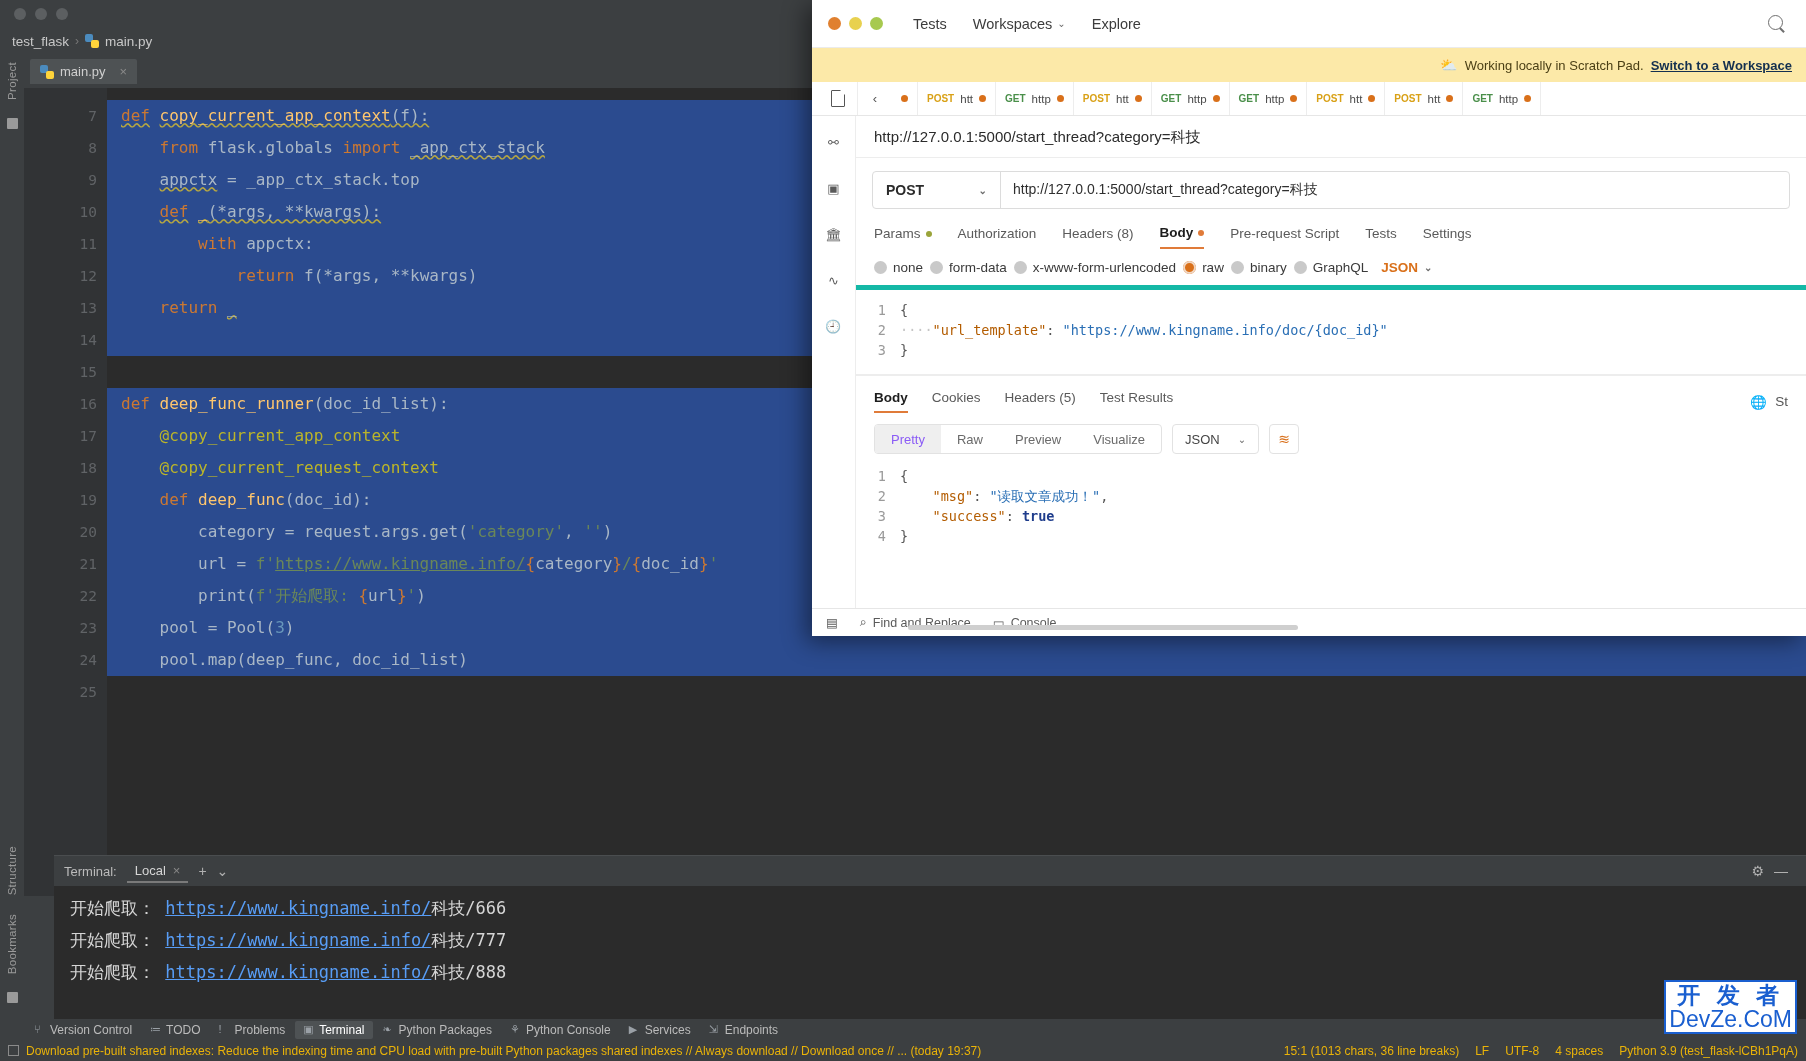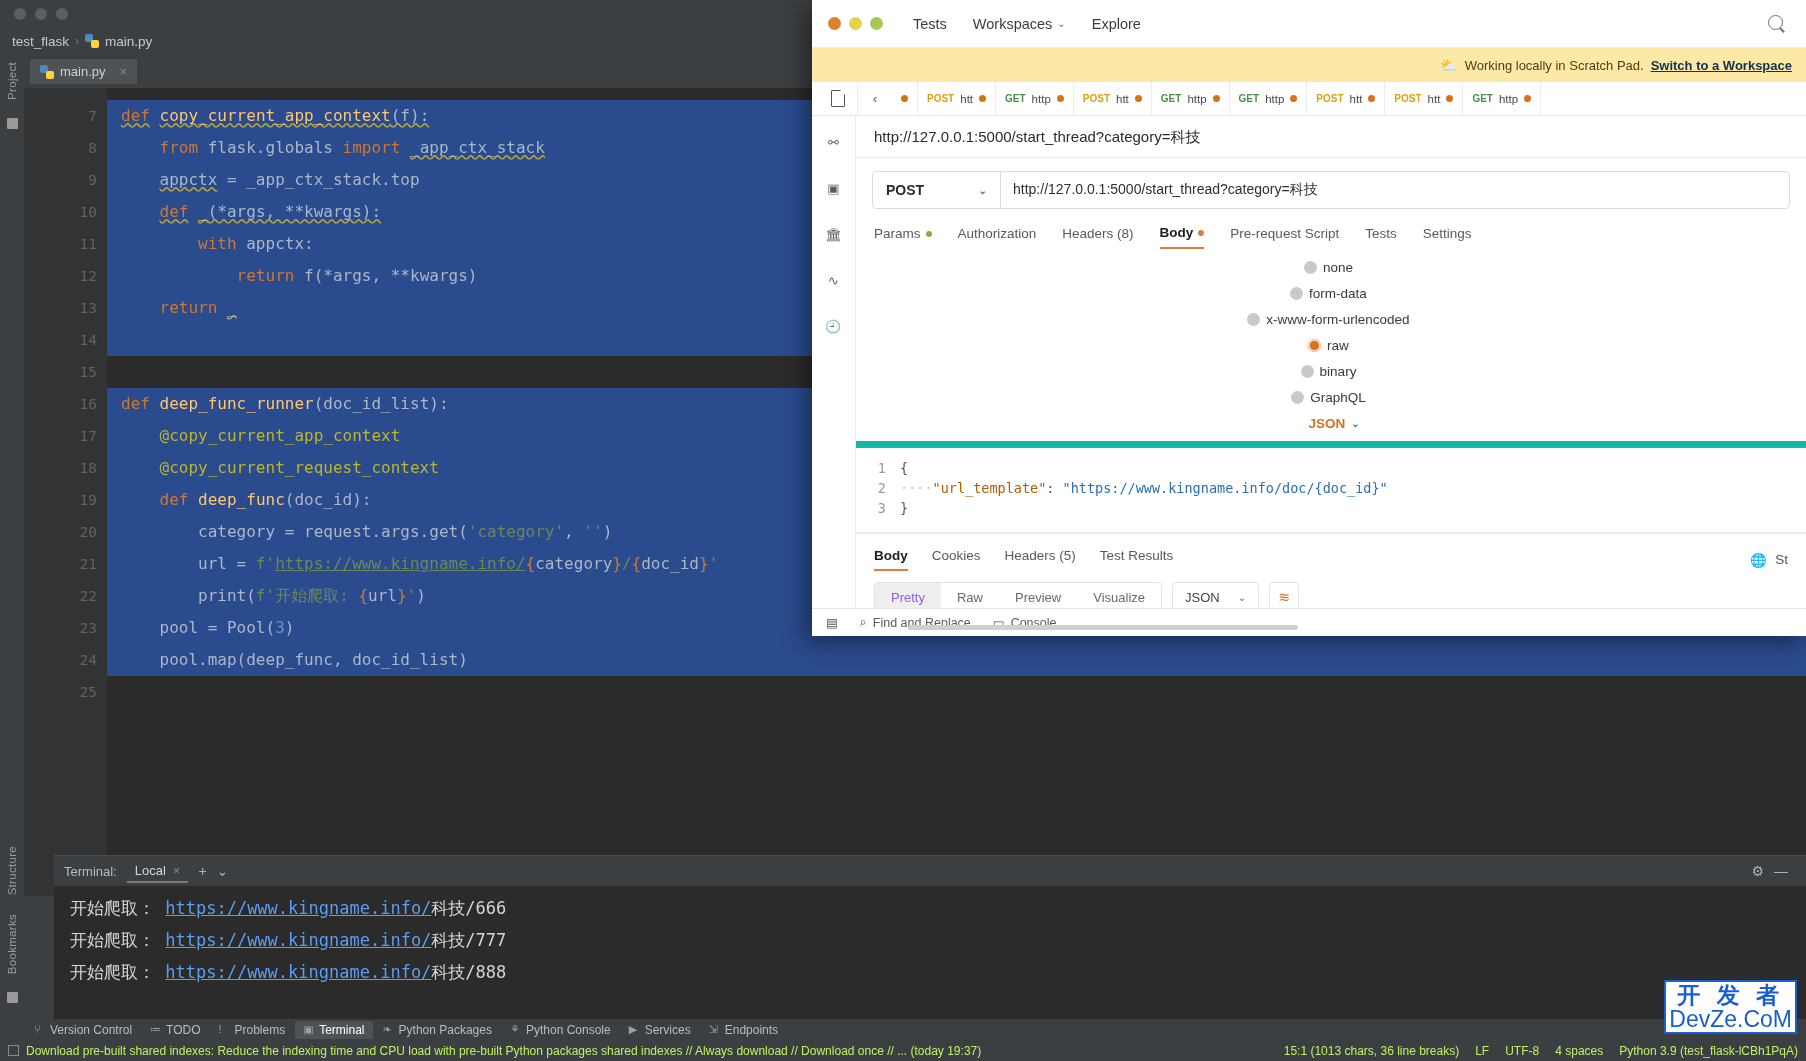--- a/index.html
+++ b/index.html
@@ -127,21 +127,21 @@
   .tool-item {
     display:flex; align-items:center; gap:5px; padding:2px 8px; border-radius:2px;
   }
   .tool-item.active { background:#4e5254; color:#ffffff; }
   .ti-ico { width:11px; height:11px; display:inline-block; color:#9aa0a6; font-size:11px; line-height:11px; }
 
   
   .status-bar {
     position:absolute; left:0; right:0; bottom:0; height:21px;
     background:#3c3f41; display:flex; align-items:center;
-    font-size:12px; color:#bef264; padding:0 8px; gap:16px;
+    font-size:12px; color:#eab308; padding:0 8px; gap:16px;
   }
   .status-left { display:flex; align-items:center; gap:7px; flex:1; overflow:hidden; white-space:nowrap; }
   .status-right { display:flex; align-items:center; gap:16px; white-space:nowrap; }
   .sq { width:11px; height:11px; border:1px solid #8a8a8a; display:inline-block; flex:none; }
 
   
   .watermark {
     position:absolute; right:9px; bottom:27px;
     border:2px solid #1a5fd0; background:#ffffff; padding:1px 3px;
     text-align:center; line-height:1.05;
@@ -235,22 +235,22 @@
 
   .pm-reqtabs {
     display:flex; gap:26px; padding:16px 18px 0 18px; font-size:13.5px; color:#5a5a5a;
   }
   .pm-reqtabs .t { padding-bottom:7px; display:flex; align-items:center; gap:5px; cursor:pointer; }
   .pm-reqtabs .t.active { color:#1d1d1d; font-weight:bold; border-bottom:2px solid #e07b39; }
   .minidot { width:6px; height:6px; border-radius:50%; background:#9aa43a; display:inline-block; }
   .minidot.orange { background:#e07b39; }
 
   .pm-radios {
-    display:flex; align-items:center; gap:11px; padding:11px 18px 10px 18px;
-    font-size:13.5px; color:#3a3a3a; border-bottom:7px solid #14b8a6; flex-wrap:nowrap;flex-direction:column;
+    display:flex; align-items:center; gap:2px; padding:11px 18px 10px 18px;
+    font-size:13.5px; color:#3a3a3a; border-bottom:5px solid #14b8a6; flex-wrap:nowrap;
   }
   .radio { display:flex; align-items:center; gap:6px; white-space:nowrap; margin-right:5px; }
   .rb {
     width:13px; height:13px; border-radius:50%; background:#c9c9c9; display:inline-block; flex:none;
   }
   .rb.on { background:#d9701a; box-shadow:0 0 0 2px #f0d6c2 inset; }
   .json-sel {
     margin-left:6px; display:flex; align-items:center; gap:6px;
     color:#d9701a; font-weight:bold; font-size:13.5px;
   }

